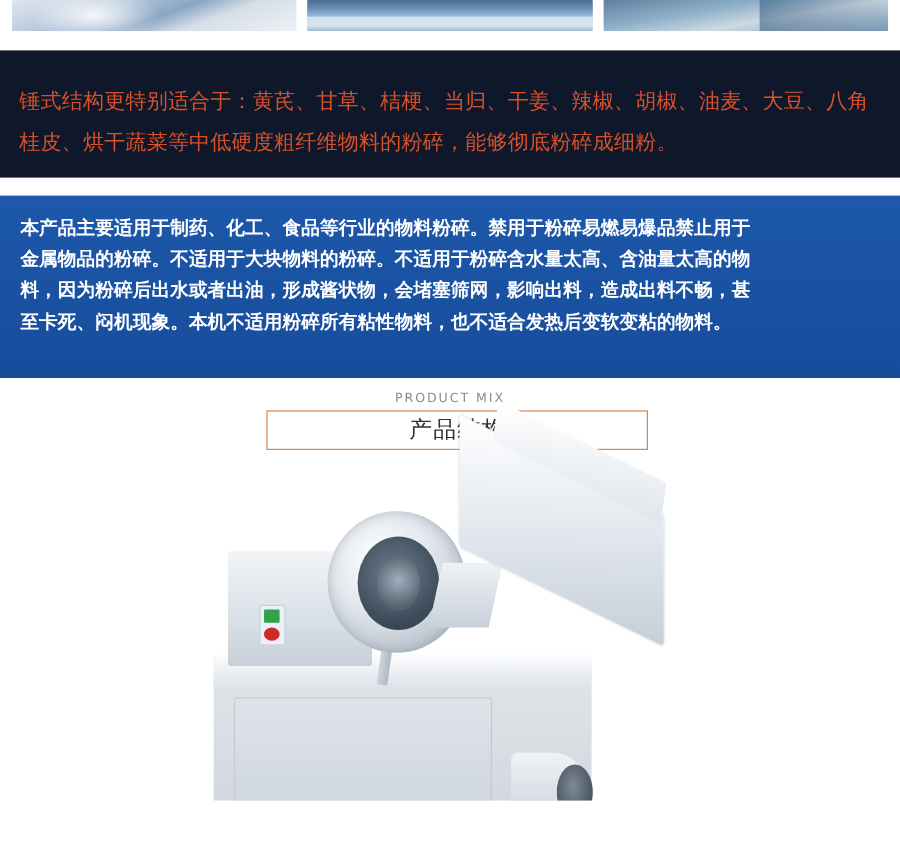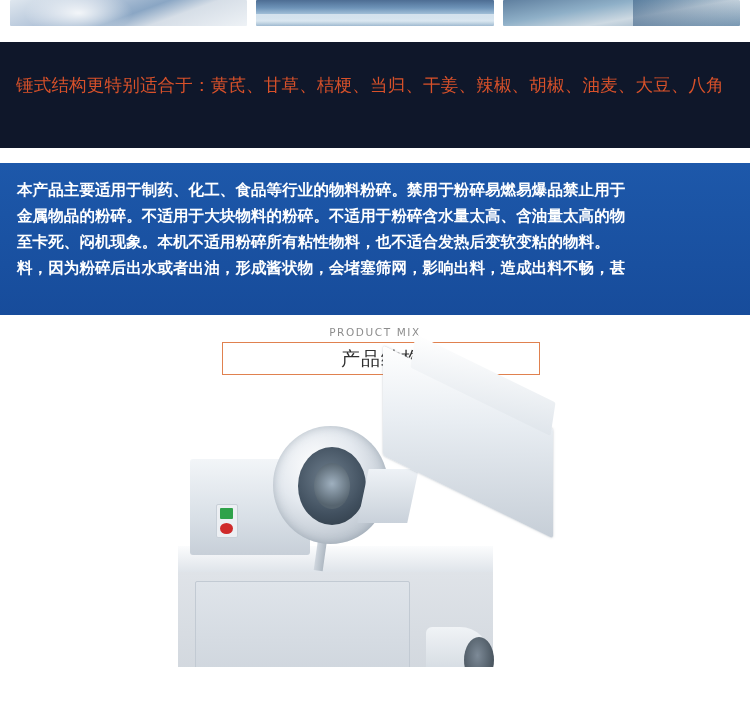--- a/index.html
+++ b/index.html
@@ -307,29 +307,30 @@
 
   <div class="photo-strip">
     <div class="photo photo-1"></div>
     <div class="photo photo-2"></div>
     <div class="photo photo-3"></div>
   </div>
 
   <div class="feature-band">
     <div class="feature-text">
       <span class="ln">锤式结构更特别适合于：黄芪、甘草、桔梗、当归、干姜、辣椒、胡椒、油麦、大豆、八角</span>
+      <span class="ln">桂皮、烘干蔬菜等中低硬度粗纤维物料的粉碎，能够彻底粉碎成细粉。</span>
     </div>
   </div>
 
   <div class="notice">
     <div class="notice-body">
       <span class="ln">本产品主要适用于制药、化工、食品等行业的物料粉碎。禁用于粉碎易燃易爆品禁止用于</span>
       <span class="ln">金属物品的粉碎。不适用于大块物料的粉碎。不适用于粉碎含水量太高、含油量太高的物</span>
+      <span class="ln">料，因为粉碎后出水或者出油，形成酱状物，会堵塞筛网，影响出料，造成出料不畅，甚</span>
       <span class="ln">至卡死、闷机现象。本机不适用粉碎所有粘性物料，也不适合发热后变软变粘的物料。</span>
-      <span class="ln">料，因为粉碎后出水或者出油，形成酱状物，会堵塞筛网，影响出料，造成出料不畅，甚</span>
     </div>
   </div>
 
   <div class="structure">
 
     <div class="prod-mix">PRODUCT MIX</div>
     <div class="title-box">
       <span>产品结构</span>
     </div>
 

